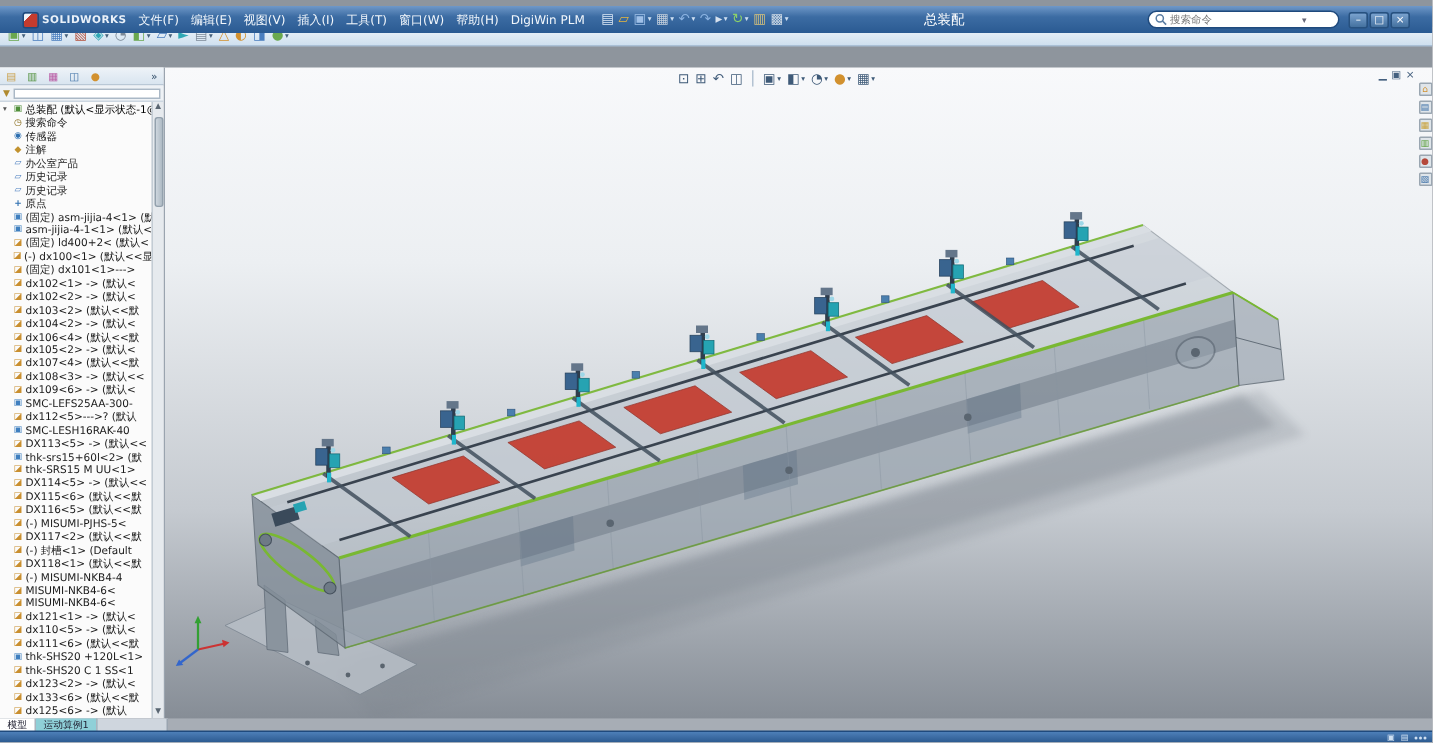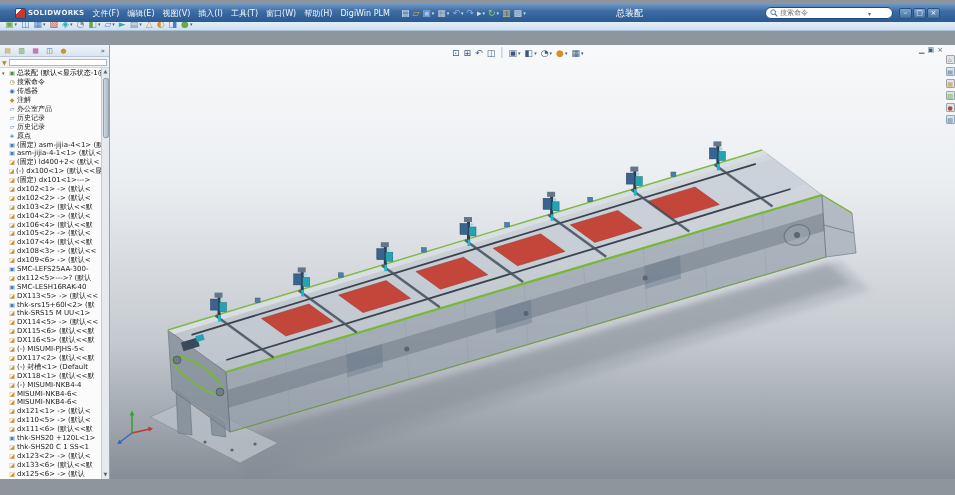--- a/index.html
+++ b/index.html
@@ -795,14 +795,33 @@
         <b>▥</b>
       </span>
       <span class="rricon" style="--c: #b5483a;">
         <b>●</b>
       </span>
       <span class="rricon" style="--c: #3a6ea5;">
         <b>▧</b>
       </span>
     </div>
 
+  <div class="bottombar">
+    <div class="model-tabs">
+
+    <span class="mtab active">模型</span>
+        <span class="mtab highlight">运动算例1</span>
+      </div>
+    <div class="statusbar">
+      <span style="display:flex;gap:4px;">
+
+      <span class="sicon">▣</span>
+          <span class="sicon">▤</span>
+        </span>
+      <span class="grip">
+          <span></span>
+          <span></span>
+          <span></span>
+        </span>
+    </div>
+  </div>
 
 </div>
 
 </body></html>

